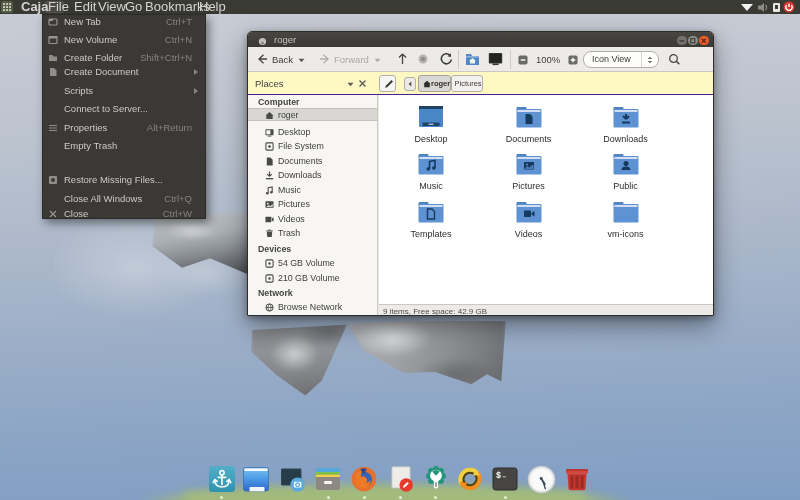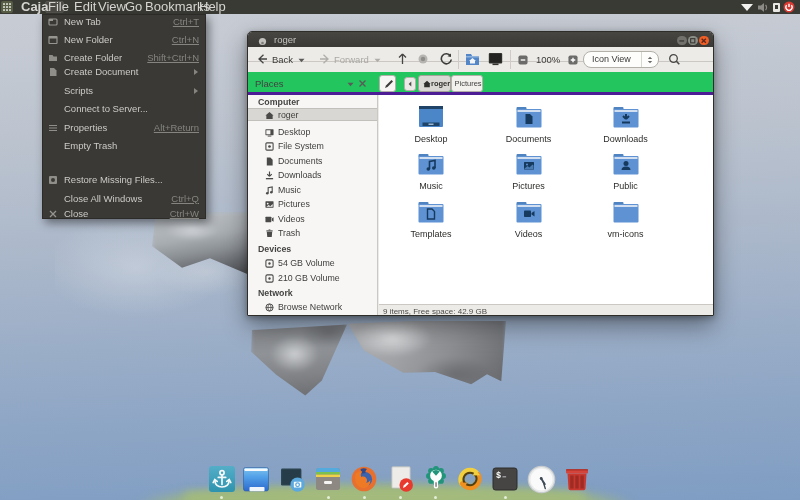--- a/index.html
+++ b/index.html
@@ -43,35 +43,35 @@
   #panel .m { position:absolute; top:0; height:14px; line-height:14px; }
   #gridicon { left:1px; top:1px; width:12px; height:12px; border-radius:2px; background:#575c45; }
   #gridicon i { position:absolute; width:2px; height:2px; background:#c9ccc0; border-radius:0.5px; }
   #filehl { left:45px; top:1px; width:19px; height:12px; background:#4c4b46; border-radius:2px; border:1px solid #55544e; }
   
   #menu { left:42px; top:14px; width:164px; height:205px; background:#3a3936;
     border:1px solid #2c2b28; box-shadow:3px 4px 9px rgba(0,0,0,.45);
     font-size:9.5px; color:#cccbc6; }
   #menu .it { position:absolute; left:0; width:100%; height:14px; line-height:14px; }
   #menu .lbl { position:absolute; left:21px; }
-  #menu .sc { position:absolute; right:6px; color:#85847e;text-decoration:underline; }
+  #menu .sc { position:absolute; right:13px; color:#85847e; }
   #menu .ic { position:absolute; left:5px; top:2px; width:10px; height:10px; }
   #menu .sub { position:absolute; right:7px; top:4px; width:0; height:0;
     border-left:4px solid #85847e; border-top:3px solid transparent; border-bottom:3px solid transparent; }
   
   #win { left:247px; top:31px; width:467px; height:285px; border-radius:5px 5px 1px 1px;
     background:#edebe8; box-shadow:0 10px 24px rgba(0,0,0,.4), 0 2px 6px rgba(0,0,0,.3);
     border:1px solid #2e2d2a; }
   #titlebar { left:0; top:0; width:100%; height:15px; border-radius:4px 4px 0 0;
     background:linear-gradient(#474641,#3a3936); color:#c4c2be; font-size:9.5px; }
   #titlebar .t { position:absolute; left:26px; top:0; line-height:15px; }
   .wbtn { position:absolute; top:3.5px; width:9.5px; height:9.5px; border-radius:50%; }
-  #toolbar { left:0; top:15px; width:100%; height:15px; background:#edebe8; border-bottom:1px solid #cbc8c3;
+  #toolbar { left:0; top:15px; width:100%; height:25px; background:#edebe8; border-bottom:1px solid #cbc8c3;
     font-size:9.5px; color:#3b3b39; }
-  #locbar { left:0; top:40px; width:100%; height:23px; background:#22c55e; border-bottom:3px solid #4c1d95;
+  #locbar { left:0; top:40px; width:100%; height:23px; background:#fef9c3; border-bottom:1px solid #4c1d95;
     font-size:9.5px; color:#434341; }
   #sidebar { left:0; top:63px; width:130px; height:220px; background:#f7f6f4; border-right:1px solid #cbc8c3;
     font-size:8.8px; color:#3d3d3b; }
   #view { left:131px; top:63px; width:334px; height:209px; background:#ffffff; }
   #statusbar { left:131px; top:272px; width:334px; height:11px; background:#edebe8; border-top:1px solid #cbc8c3;
     font-size:8px; color:#4b4b49; }
   .srow { position:absolute; left:0; width:100%; height:13px; line-height:13px; }
   .srow .si { position:absolute; left:17px; top:2px; width:9px; height:9px; }
   .srow .st { position:absolute; left:30px; }
   .shead { position:absolute; left:10px; font-weight:bold; color:#454543; }
@@ -143,21 +143,21 @@
         <rect x="1" y="2" width="4" height="2" fill="#96958f"></rect>
       </svg>
       <span class="lbl">New Tab</span>
       <span class="sc">Ctrl+T</span>
     </div>
   <div class="it" style="top:17.5px">
       <svg class="ic" viewBox="0 0 10 10">
         <rect x="1" y="1.5" width="8" height="7" rx="0.5" fill="none" stroke="#96958f" stroke-width="1.2"></rect>
         <rect x="1" y="1.5" width="8" height="2" fill="#96958f"></rect>
       </svg>
-      <span class="lbl">New Folder</span>
+      <span class="lbl">New Volume</span>
       <span class="sc">Ctrl+N</span>
     </div>
   <div class="it" style="top:35.5px">
       <svg class="ic" viewBox="0 0 10 10">
         <path d="M1 2 h3.5 l1 1.5 H9 v4.5 H1 Z" fill="#8f8e89"></path>
       </svg>
       <span class="lbl">Create Folder</span>
       <span class="sc">Shift+Ctrl+N</span>
     </div>
   <div class="it" style="top:50px">

